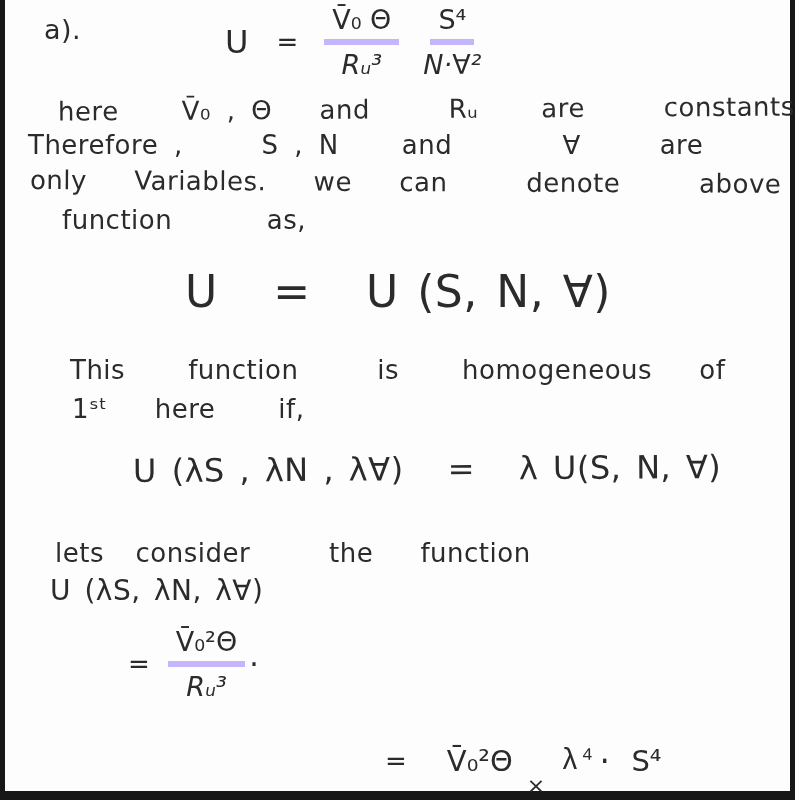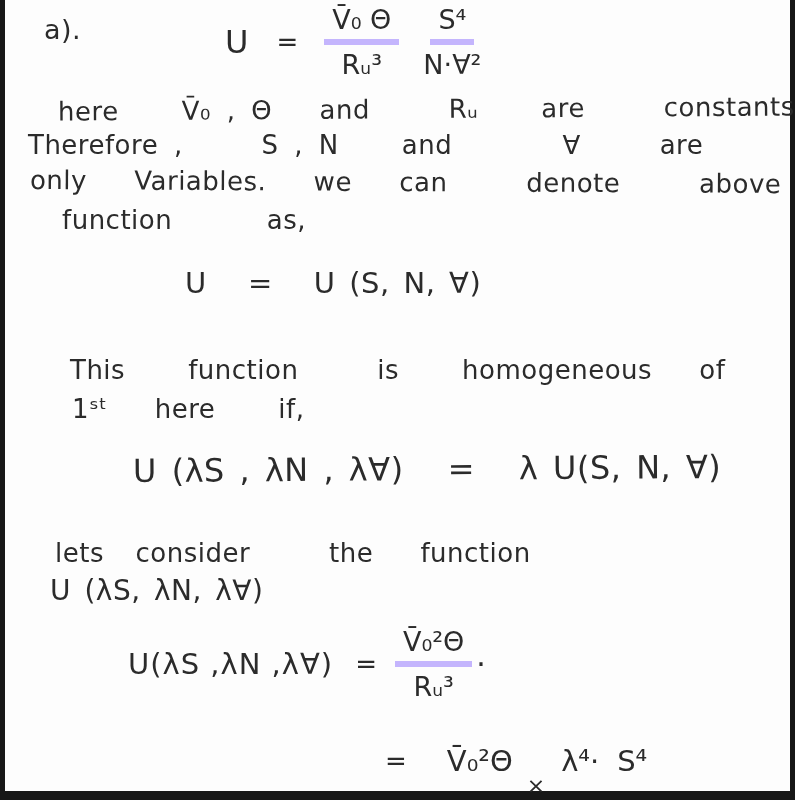--- a/index.html
+++ b/index.html
@@ -14,41 +14,41 @@
   .edge-right{right:0;top:0;width:5px;height:800px;}
   .edge-bottom{left:0;bottom:0;width:795px;height:9px;}
 
   .hw{position:absolute;white-space:pre;letter-spacing:.5px;}
   .body-text{font-size:26px;word-spacing:7px;}
   .math{font-size:31px;word-spacing:4px;}
 
   .eq-row{position:absolute;display:flex;align-items:center;}
   .frac{display:inline-flex;flex-direction:column;align-items:center;font-size:27px;}
   .frac .num{padding:0 8px 4px 8px;border-bottom:6px solid #c4b5fd;white-space:pre;}
-  .frac .den{padding-top:4px;white-space:pre;}
+  .frac .den{padding-top:4px;white-space:pre;font-style:italic;}
   .op{white-space:pre;}
 
   
   #eq1{left:225px;top:4px;}
   #eq1 .u-sym{font-size:32px;margin-right:28px;}
   #eq1 .op{font-size:26px;margin-right:26px;}
   #eq1 .frac{margin-right:24px;}
 
   
   #eq4{left:128px;top:626px;}
   #eq4 .lhs{font-size:29px;margin-right:22px;letter-spacing:1px;}
   #eq4 .op{font-size:26px;margin-right:18px;}
   #eq4 .dot{font-size:30px;margin:0 4px;align-self:center;}
 
   
   #eq5{left:385px;top:744px;font-size:29px;}
   #eq5 .op{margin-right:40px;font-size:26px;}
   #eq5 .t1{margin-right:14px;}
   #eq5 .times{position:relative;top:24px;font-size:22px;margin-right:16px;}
-  #eq5 .t2{margin-right:18px;}
+  #eq5 .t2{margin-right:18px;font-family:Liberation Mono, monospace;}
 
   .tilt-l{transform:rotate(-0.4deg);}
   .tilt-r{transform:rotate(0.3deg);}
 </style>
 </head>
 <body>
 
 <div class="edge edge-left"></div>
 <div class="edge edge-right"></div>
 <div class="edge edge-bottom"></div>
@@ -66,32 +66,31 @@
     <span class="num">S⁴</span>
     <span class="den">N·∀²</span>
   </span>
 </div>
 
 <div class="hw body-text tilt-l" style="left:58px;top:94px;">here    V̄₀ , Θ   and     Rᵤ    are     constants.</div>
 <div class="hw body-text" style="left:28px;top:130px;">Therefore ,     S , N    and       ∀     are      the</div>
 <div class="hw body-text tilt-r" style="left:30px;top:167px;">only   Variables.   we   can     denote     above</div>
 <div class="hw body-text" style="left:30px;top:205px;margin-left:32px;">function      as,</div>
 
-<div class="hw math" style="left:185px;top:266px;font-size:29px;">U   =   U (S, N, ∀)</div>
+<div class="hw math" style="left:185px;top:266px;font-size:44px;">U   =   U (S, N, ∀)</div>
 
 <div class="hw body-text" style="left:70px;top:355px;">This    function     is    homogeneous   of</div>
 <div class="hw body-text" style="left:72px;top:394px;">1ˢᵗ   here    if,</div>
 
 <div class="hw math tilt-l" style="left:133px;top:450px;font-size:32px;">U (λS , λN , λ∀)   =   λ U(S, N, ∀)</div>
 
 <div class="hw body-text" style="left:55px;top:538px;">lets  consider     the   function</div>
 <div class="hw math" style="left:50px;top:574px;font-size:28px;text-align:center;">U (λS, λN, λ∀)</div>
 
 <div class="eq-row" id="eq4">
-  <span class="lhs">U(λS ,λN ,λ∀)</span>
   <span class="op">=</span>
   <span class="frac">
     <span class="num">V̄₀²Θ</span>
     <span class="den">Rᵤ³</span>
   </span>
   <span class="dot">·</span>
 </div>
 
 <div class="eq-row" id="eq5">
   <span class="op">=</span>

